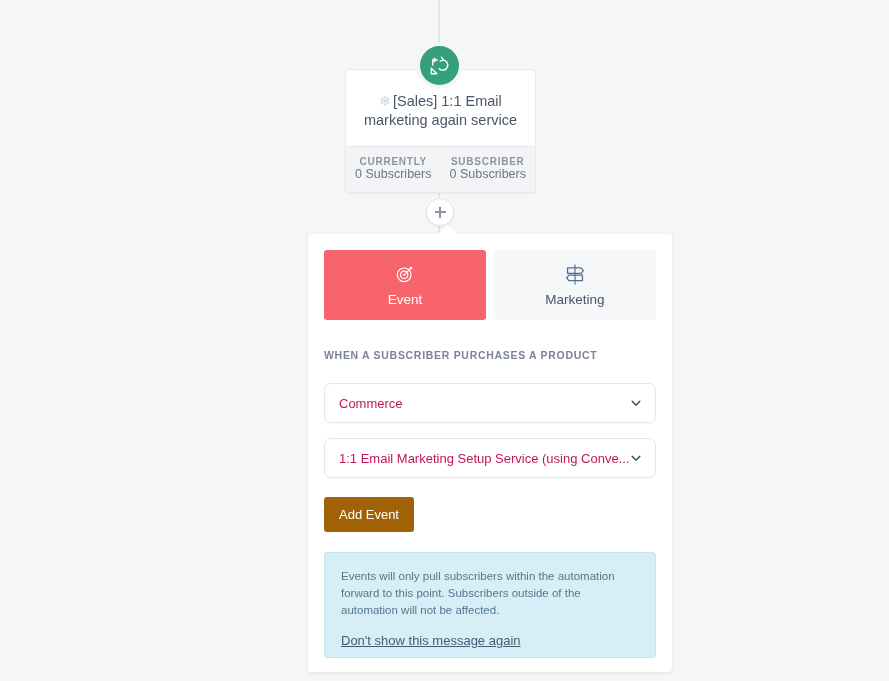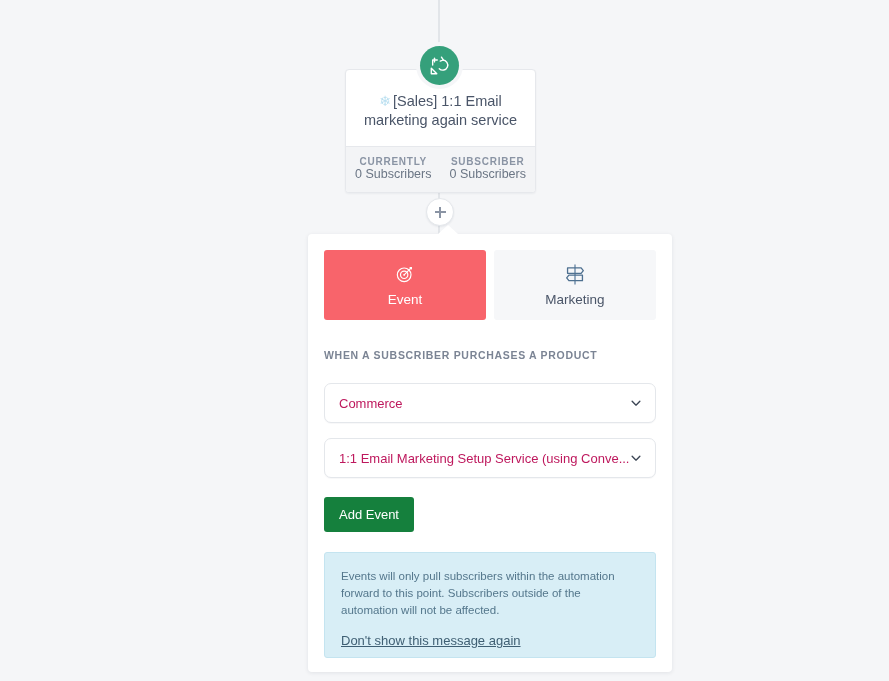--- a/index.html
+++ b/index.html
@@ -191,21 +191,21 @@
   }
   .select .chev {
     position: absolute;
     right: 13px;
     top: 50%;
     transform: translateY(-50%);
     display: flex;
   }
   .add-btn {
     display: inline-block;
-    background: #15803d;
+    background: #a16207;
     color: #ffffff;
     font-size: 13px;
     border: none;
     border-radius: 3px;
     padding: 10px 15px;
     cursor: pointer;
     font-family: inherit;
     margin-top: 4px;
     margin-bottom: 20px;
   }

